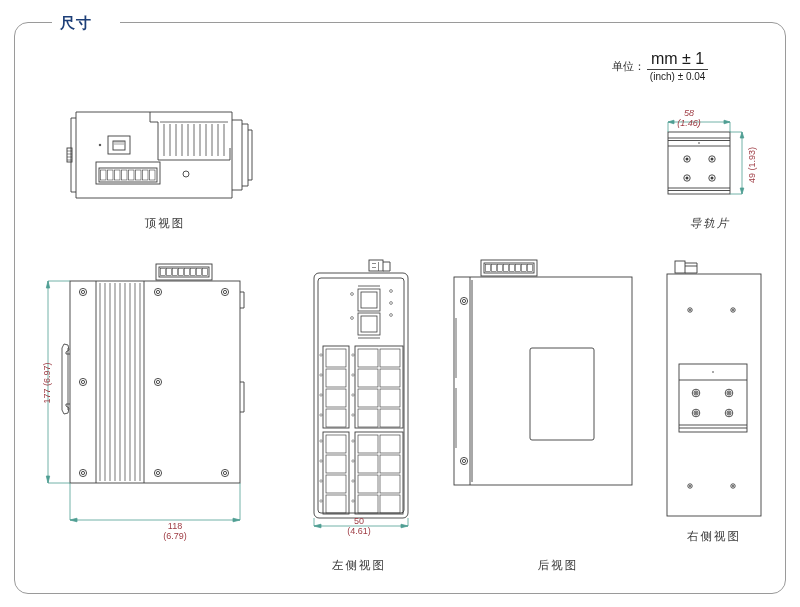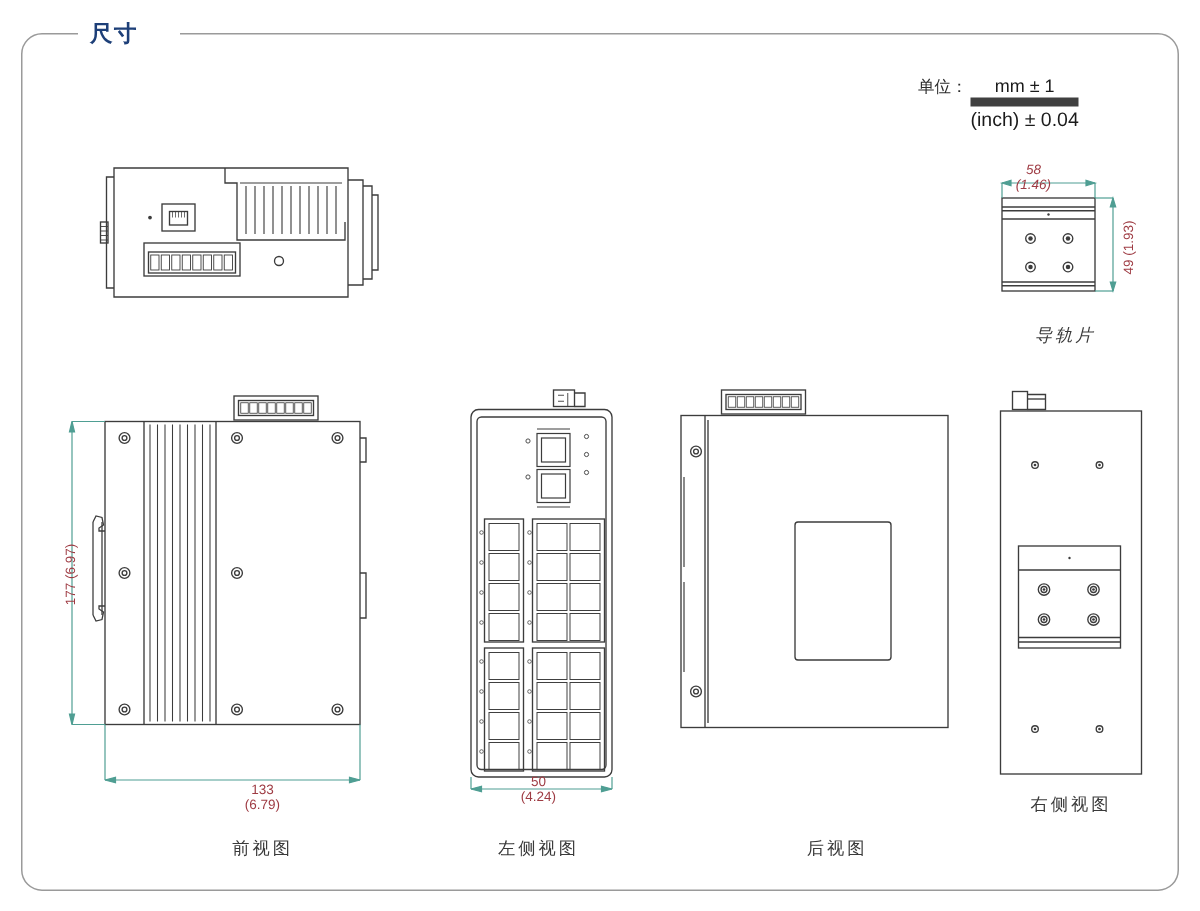--- a/index.html
+++ b/index.html
@@ -33,36 +33,37 @@
     font-weight: bold;
     color: #1d3f78;
     letter-spacing: 1px;
     line-height: 18px;
     white-space: nowrap;
   }
   .unit-box {
     position: absolute;
     left: 612px; top: 50px;
     display: flex;
+    align-items: center;
     white-space: nowrap;
   }
   .unit-label { font-size: 11px; color: #2b2b2b; }
   .unit-frac {
     display: inline-block;
     text-align: center;
     margin-left: 2px;
   }
   .unit-frac .num {
-    font-size: 12px; color: #1b1b1b;
+    font-size: 16px; color: #1b1b1b;
     padding: 0 4px 1px 4px;
-    border-bottom: 6px solid #404040;
+    border-bottom: 1px solid #404040;
     display: block;
   }
   .unit-frac .den {
-    font-size: 13px; color: #1b1b1b;
+    font-size: 10px; color: #1b1b1b;
     padding-top: 1px;
     display: block;
   }
   .view-caption {
     position: absolute;
     font-size: 11.5px;
     color: #3a3a3a;
     letter-spacing: 2px;
     white-space: nowrap;
     text-align: center;
@@ -157,20 +158,21 @@
           <rect x="80.5" y="70" width="5.5" height="10"></rect>
           <rect x="87.5" y="70" width="5.5" height="10"></rect>
         </g>
 
         <circle cx="124" cy="74" r="3"></circle>
 
         <circle cx="38" cy="45" r="0.8" fill="#3c3c3c"></circle>
       </g>
     </svg>
   </div>
+  <div class="view-caption" style="left:100px; top:216px; width:130px;">顶视图</div>
 
   <div class="drawing" style="left:660px; top:118px;">
     <svg width="100" height="100" viewBox="0 0 100 100">
       <g fill="none" stroke="#3c3c3c" stroke-width="0.9">
 
         <rect x="8" y="14" width="62" height="62"></rect>
 
         <line x1="8" y1="20" x2="70" y2="20"></line>
         <line x1="8" y1="22.5" x2="70" y2="22.5"></line>
         <line x1="8" y1="28" x2="70" y2="28"></line>
@@ -294,24 +296,23 @@
         <path d="M30 258 L37 256.2 L37 259.8 Z"></path>
         <path d="M200 258 L193 256.2 L193 259.8 Z"></path>
       </g>
     </svg>
   </div>
   <div class="dim-text vert" style="left:8px; top:378px; width:78px; transform:rotate(-90deg);">
     <span>177</span>
     <span>(6.97)</span>
   </div>
   <div class="dim-text" style="left:135px; top:521px; width:80px;">
-    <span>133</span><br>
+    <span>118</span><br>
     <span>(6.79)</span>
   </div>
-  <div class="view-caption" style="left:110px; top:558px; width:130px;">前视图</div>
 
   <div class="drawing" style="left:302px; top:258px;">
     <svg width="130" height="280" viewBox="0 0 130 280">
       <g fill="none" stroke="#3c3c3c" stroke-width="0.9">
 
         <rect x="67" y="2" width="14" height="11"></rect>
         <path d="M81 4 L88 4 L88 13 L81 13"></path>
         <g stroke-width="0.6">
           <line x1="70" y1="5.5" x2="74" y2="5.5"></line>
           <line x1="70" y1="9.5" x2="74" y2="9.5"></line>
@@ -406,21 +407,21 @@
         <line x1="12" y1="268" x2="106" y2="268"></line>
         <line x1="12" y1="260" x2="12" y2="268"></line>
         <line x1="106" y1="260" x2="106" y2="268"></line>
         <path d="M12 268 L19 266.2 L19 269.8 Z"></path>
         <path d="M106 268 L99 266.2 L99 269.8 Z"></path>
       </g>
     </svg>
   </div>
   <div class="dim-text" style="left:322px; top:516px; width:74px;">
     <span>50</span><br>
-    <span>(4.24)</span>
+    <span>(4.61)</span>
   </div>
   <div class="view-caption" style="left:303px; top:558px; width:112px;text-align:center;">左侧视图</div>
 
   <div class="drawing" style="left:448px; top:258px;">
     <svg width="190" height="280" viewBox="0 0 190 280">
       <g fill="none" stroke="#3c3c3c" stroke-width="0.9">
 
         <rect x="33" y="2" width="56" height="16"></rect>
         <rect x="36" y="5" width="50" height="10"></rect>
         <g stroke-width="0.55">

